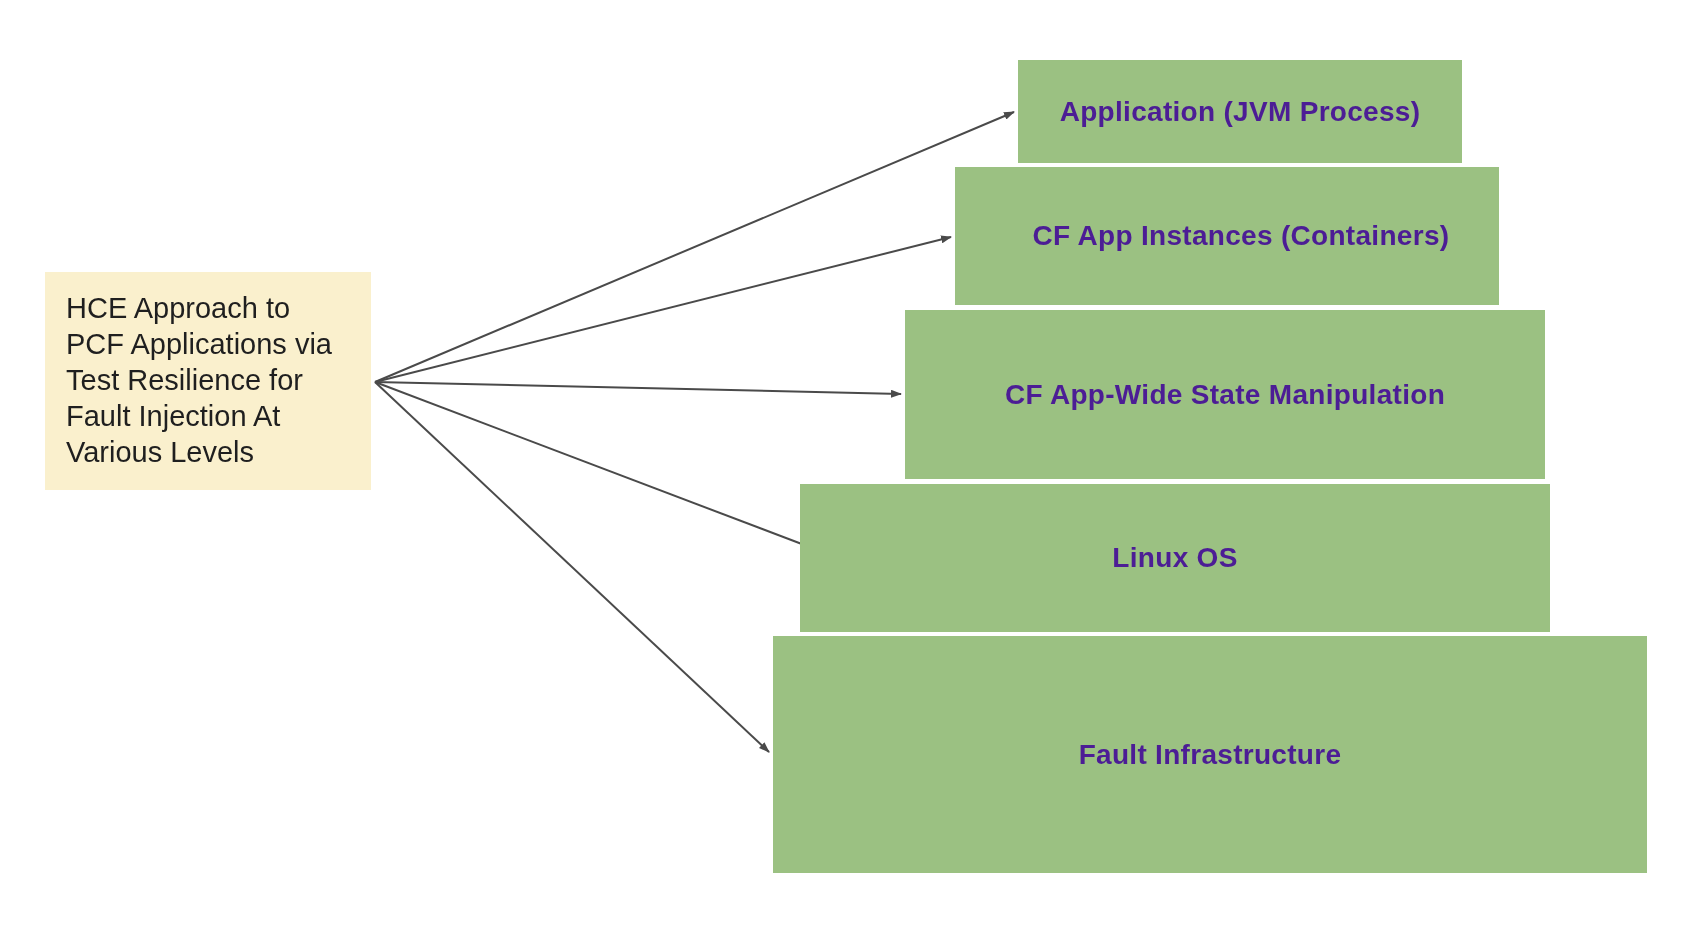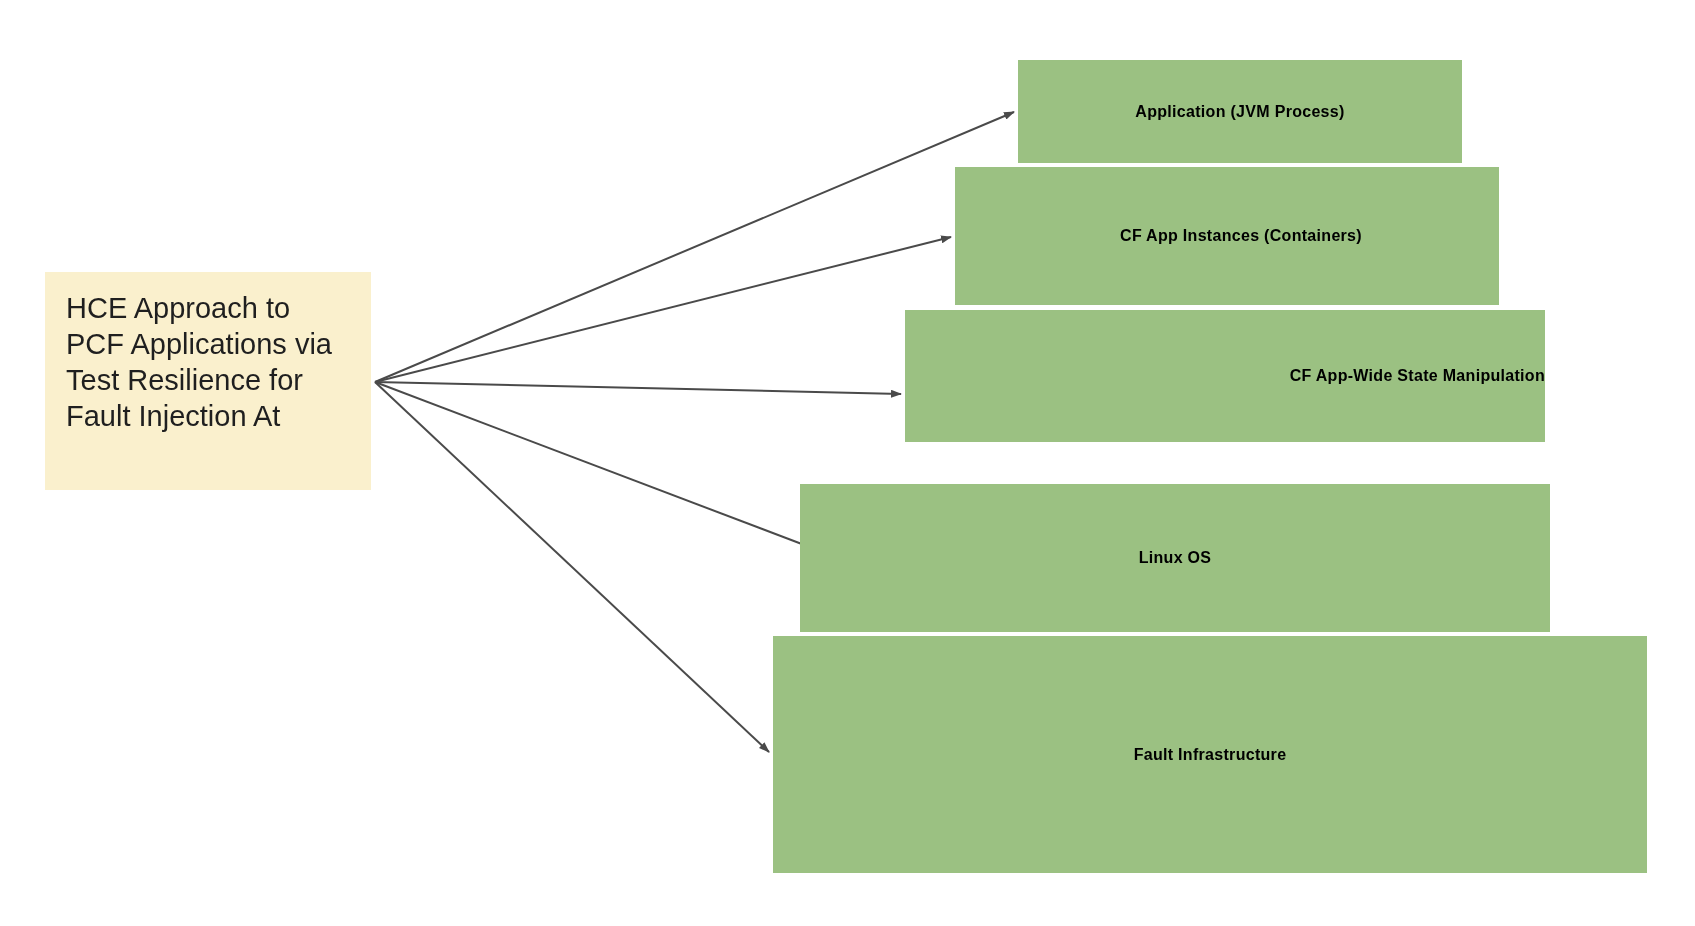--- a/index.html
+++ b/index.html
@@ -39,29 +39,29 @@
   }
   .level {
     position: absolute;
     background: #9BC182;
     display: flex;
     align-items: center;
     justify-content: center;
     box-sizing: border-box;
   }
   .level-label {
-    color: #000000;
+    color: #4c1d95;
     font-weight: bold;
-    font-size: 16px;
+    font-size: 28px;
     letter-spacing: 0.3px;
     white-space: nowrap;
   }
   .level-1 { left: 1018px; top:  60px; width: 444px; height: 103px; }
   .level-2 { left:  955px; top: 167px; width: 544px; height: 138px; padding-left: 28px; }
-  .level-3 { left:  905px; top: 310px; width: 640px; height: 132px; justify-content: flex-end; }
+  .level-3 { left:  905px; top: 310px; width: 640px; height: 169px; }
   .level-4 { left:  800px; top: 484px; width: 750px; height: 148px; }
   .level-5 { left:  773px; top: 636px; width: 874px; height: 237px; }
 </style>
 </head>
 <body>
 
 <div class="canvas">
 
   <svg class="arrows-layer" viewBox="0 0 1695 926" xmlns="http://www.w3.org/2000/svg">
     <defs>
@@ -74,20 +74,21 @@
     <line x1="375" y1="382" x2="901" y2="394" stroke="#4A4A4A" stroke-width="2" marker-end="url(#arrowhead)"></line>
     <line x1="375" y1="382" x2="836" y2="557" stroke="#4A4A4A" stroke-width="2" marker-end="url(#arrowhead)"></line>
     <line x1="375" y1="382" x2="769" y2="752" stroke="#4A4A4A" stroke-width="2" marker-end="url(#arrowhead)"></line>
   </svg>
 
   <div class="source-box">
     <div>HCE Approach to</div>
     <div>PCF Applications via</div>
     <div>Test Resilience for</div>
     <div>Fault Injection At</div>
+    <div>Various Levels</div>
   </div>
 
   <div class="level level-1">
     <span class="level-label">Application (JVM Process)</span>
   </div>
 
   <div class="level level-2">
     <span class="level-label">CF App Instances (Containers)</span>
   </div>
 

